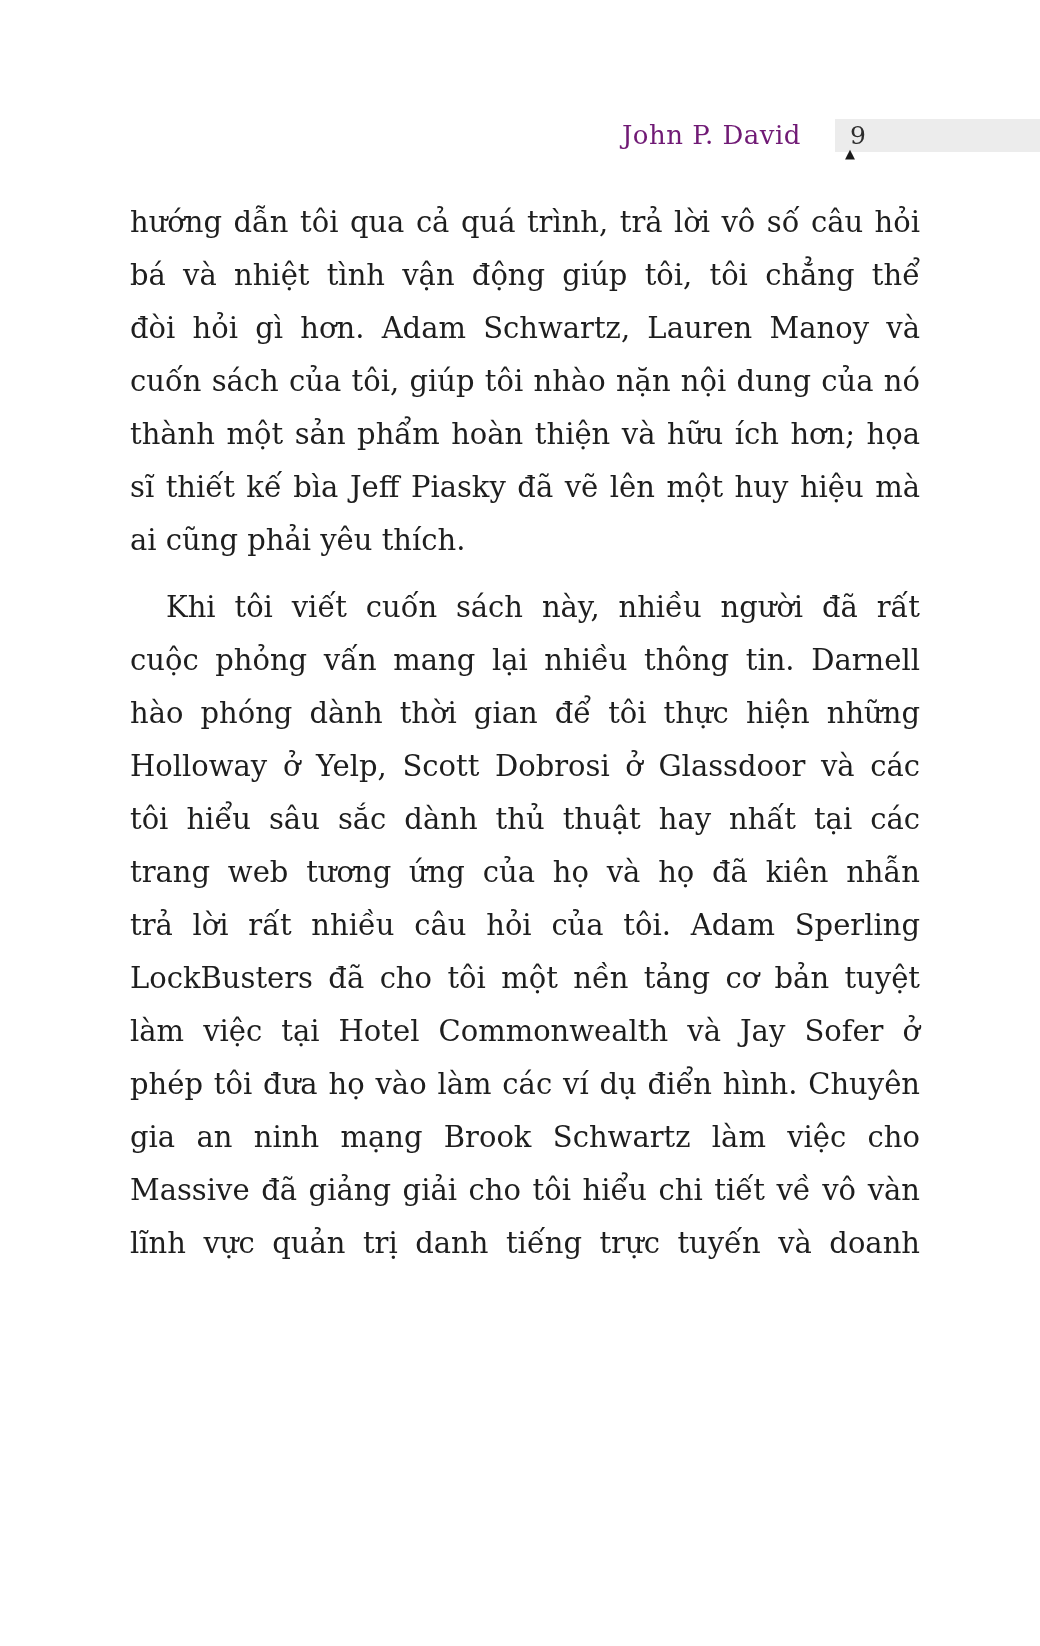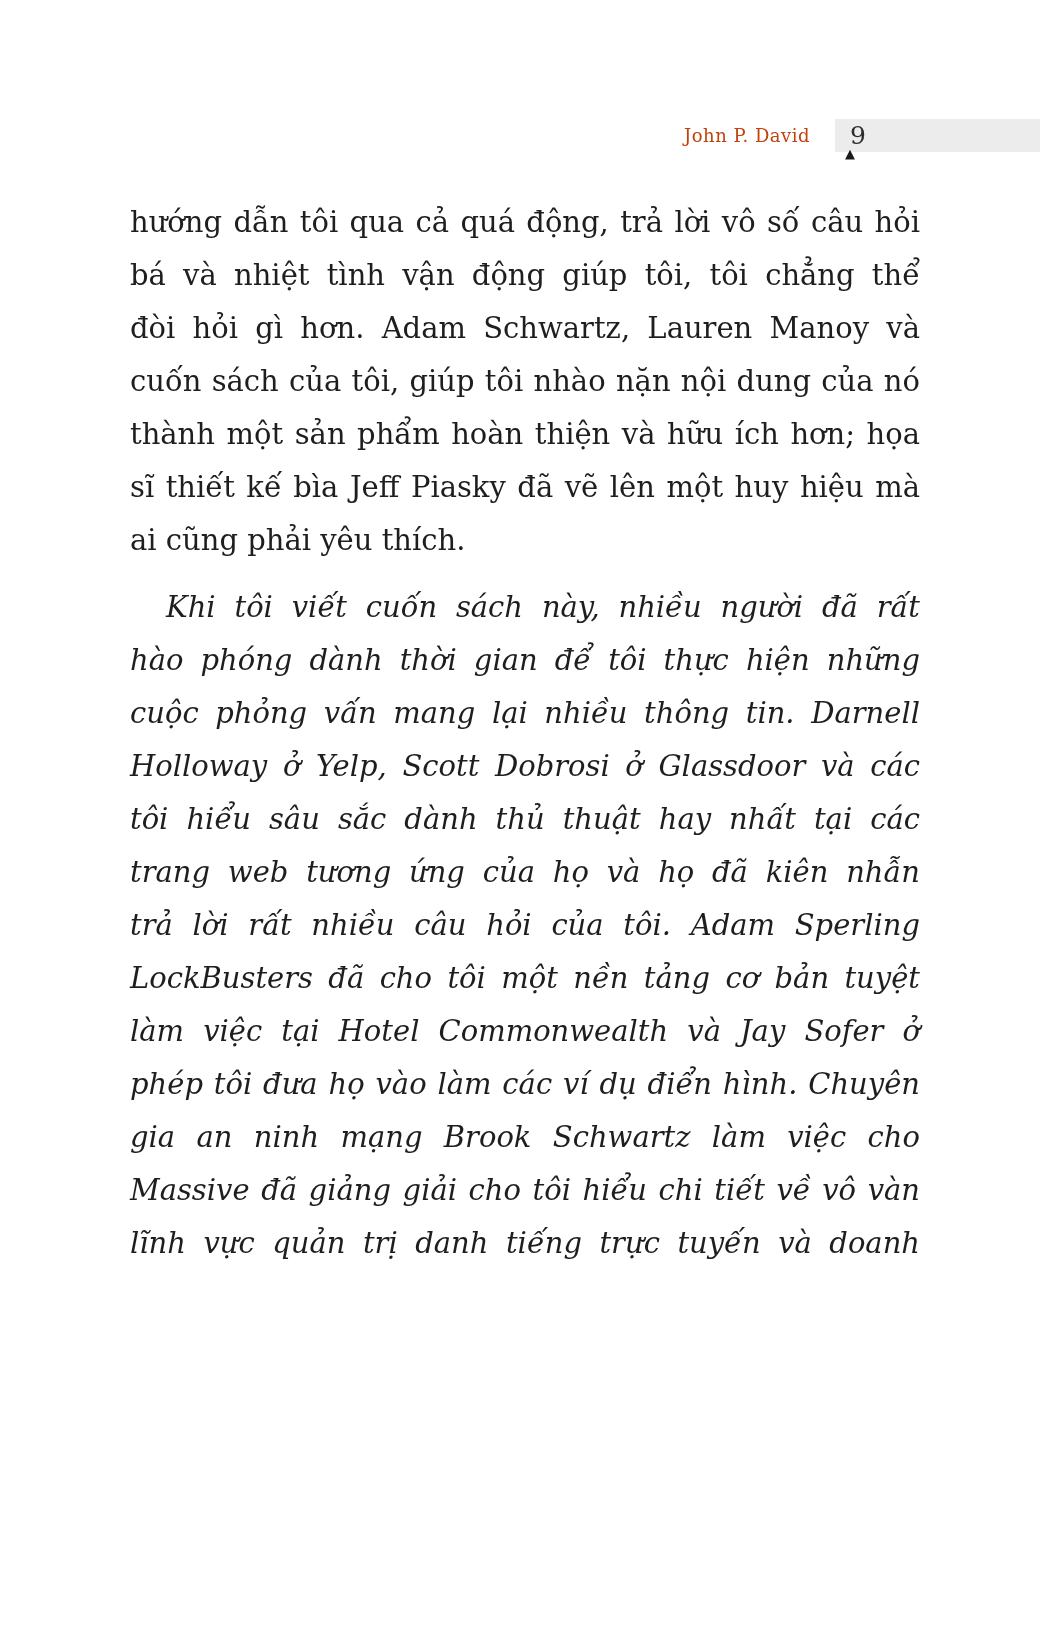--- a/index.html
+++ b/index.html
@@ -12,25 +12,25 @@
     width: 1040px;
     height: 1646px;
     background: #ffffff;
     overflow: hidden;
     font-family: "DejaVu Serif", "Liberation Serif", serif;
   }
   
   .header-author {
     position: absolute;
     top: 119px;
-    right: 230px;
+    right: 239px;
     height: 33px;
     line-height: 33px;
-    font-size: 18px;
-    color: #c2410c;
+    font-size: 26px;
+    color: #701a75;
     letter-spacing: 0.5px;
     white-space: nowrap;
   }
   .pagenum-bar {
     position: absolute;
     top: 119px;
     left: 835px;
     width: 205px;
     height: 33px;
     background: #ececec;
@@ -55,21 +55,20 @@
   
   .body-text {
     position: absolute;
     top: 196px;
     left: 130px;
     width: 790px;
     color: #1e1e1e;
   }
   .para + .para {
     margin-top: 14px;
-    font-style: italic;
   }
   .line {
     height: 53px;
     line-height: 53px;
     font-size: 29px;
     text-align: left;
     white-space: nowrap;
   }
   .line.just {
     white-space: normal;
@@ -88,32 +87,32 @@
   <span class="header-author">John P. David</span>
 
   <div class="pagenum-bar">
     <span class="pagenum">9</span>
   </div>
 
   <span class="nav-triangle">▲</span>
 
   <div class="body-text">
       <div class="para">
-        <div class="line just">hướng dẫn tôi qua cả quá động, trả lời vô số câu hỏi</div>
+        <div class="line just">hướng dẫn tôi qua cả quá trình, trả lời vô số câu hỏi</div>
         <div class="line just">bá và nhiệt tình vận động giúp tôi, tôi chẳng thể</div>
         <div class="line just">đòi hỏi gì hơn. Adam Schwartz, Lauren Manoy và</div>
         <div class="line just">cuốn sách của tôi, giúp tôi nhào nặn nội dung của nó</div>
         <div class="line just">thành một sản phẩm hoàn thiện và hữu ích hơn; họa</div>
         <div class="line just">sĩ thiết kế bìa Jeff Piasky đã vẽ lên một huy hiệu mà</div>
         <div class="line">ai cũng phải yêu thích.</div>
       </div>
       <div class="para">
         <div class="line just indent">Khi tôi viết cuốn sách này, nhiều người đã rất</div>
+        <div class="line just">cuộc phỏng vấn mang lại nhiều thông tin. Darnell</div>
         <div class="line just">hào phóng dành thời gian để tôi thực hiện những</div>
-        <div class="line just">cuộc phỏng vấn mang lại nhiều thông tin. Darnell</div>
         <div class="line just">Holloway ở Yelp, Scott Dobrosi ở Glassdoor và các</div>
         <div class="line just">tôi hiểu sâu sắc dành thủ thuật hay nhất tại các</div>
         <div class="line just">trang web tương ứng của họ và họ đã kiên nhẫn</div>
         <div class="line just">trả lời rất nhiều câu hỏi của tôi. Adam Sperling</div>
         <div class="line just">LockBusters đã cho tôi một nền tảng cơ bản tuyệt</div>
         <div class="line just">làm việc tại Hotel Commonwealth và Jay Sofer ở</div>
         <div class="line just">phép tôi đưa họ vào làm các ví dụ điển hình. Chuyên</div>
         <div class="line just">gia an ninh mạng Brook Schwartz làm việc cho</div>
         <div class="line just">Massive đã giảng giải cho tôi hiểu chi tiết về vô vàn</div>
         <div class="line just">lĩnh vực quản trị danh tiếng trực tuyến và doanh</div>

